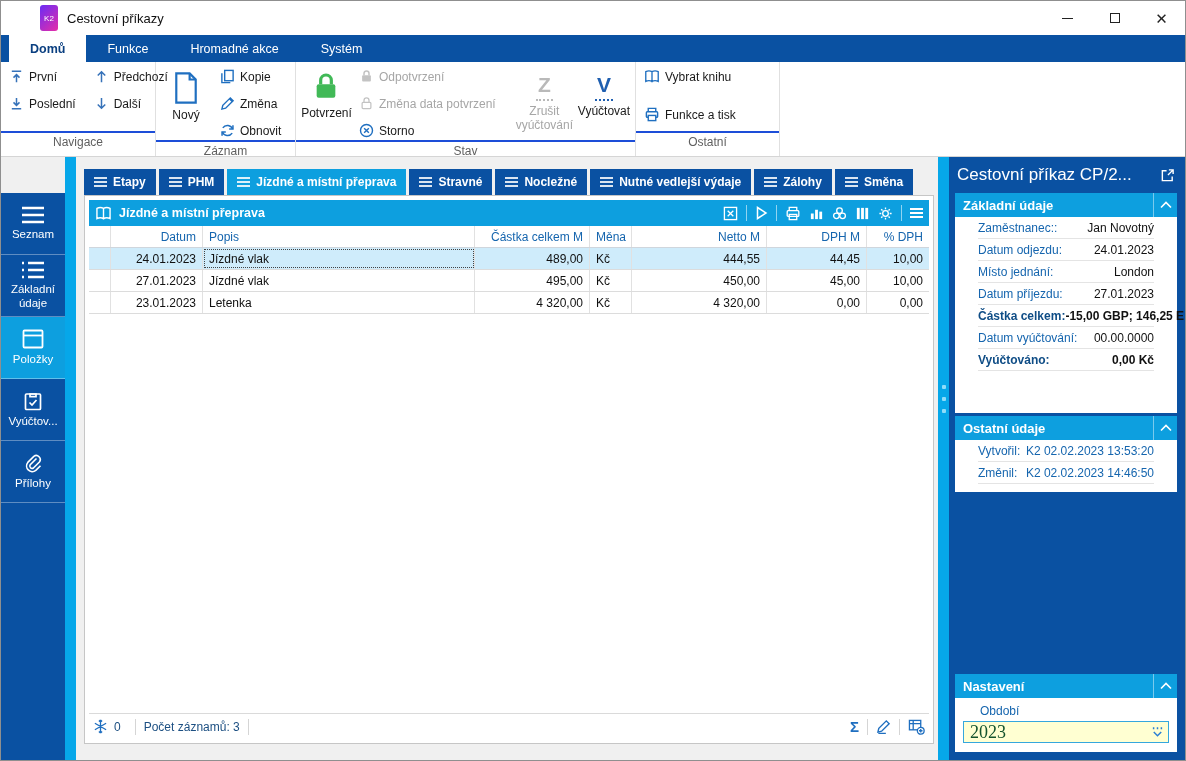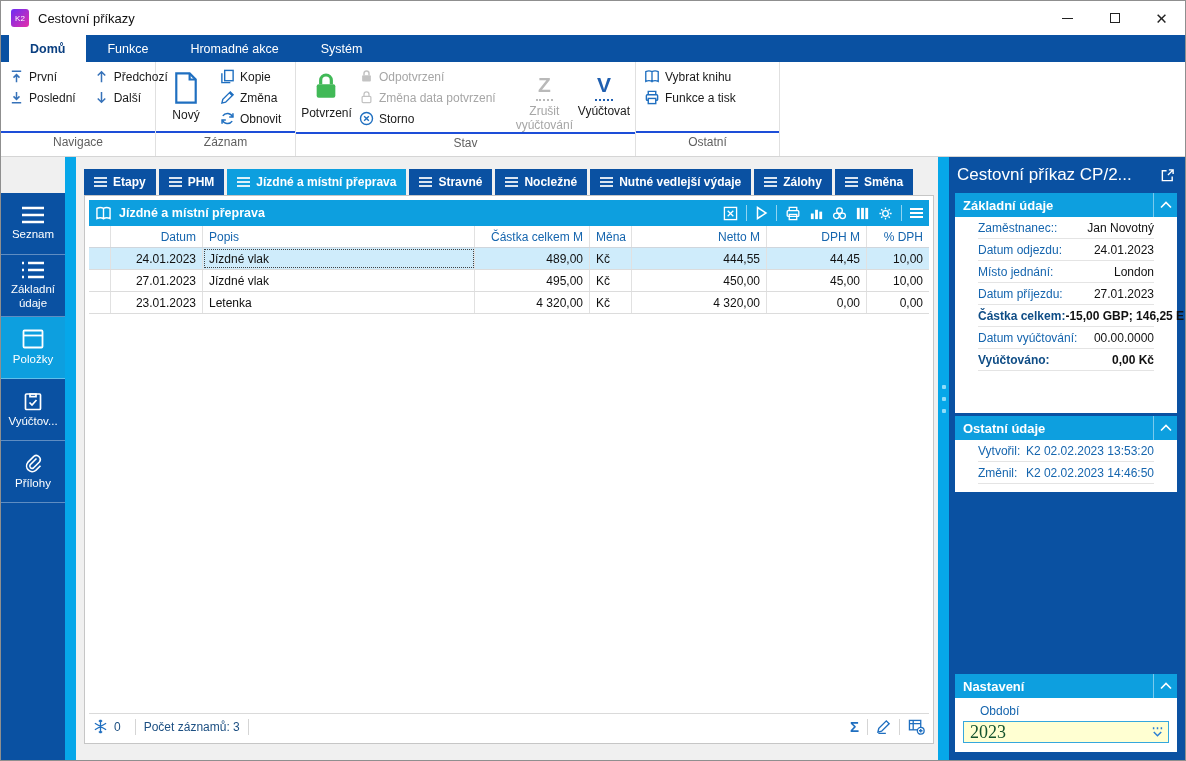--- a/index.html
+++ b/index.html
@@ -2,39 +2,39 @@
 <html><head>
 <meta charset="utf-8">
 <style>
   * { margin:0; padding:0; box-sizing:border-box; }
   html,body { background:#d8d8d8; }
   body { font-family:"Liberation Sans","DejaVu Sans",sans-serif; }
   .window { position:relative; width:1186px; height:761px; background:#fff; border:1px solid #8f8f8f; overflow:hidden; }
 
   
   .titlebar { height:34px; background:#fff; display:flex; align-items:center; padding-left:10px; }
-  .appicon { width:18px; height:18px; border-radius:3px; background:linear-gradient(135deg,#6a2cf5,#e62ea8); color:#fff; font-size:8px; font-weight:normal; display:flex; align-items:center; justify-content:center; }
+  .appicon { width:18px; height:26px; border-radius:3px; background:linear-gradient(135deg,#6a2cf5,#e62ea8); color:#fff; font-size:8px; font-weight:normal; display:flex; align-items:center; justify-content:center;margin-left:29px; }
   .apptitle { margin-left:9px; font-size:13px; color:#101010; }
   .winbtns { margin-left:auto; display:flex; height:100%; }
   .winbtn { width:47px; height:100%; display:flex; align-items:center; justify-content:center; color:#222; }
   .glyph-min { width:11px; height:1px; background:#222; display:block; }
   .glyph-max { width:10px; height:10px; border:1px solid #222; display:block; }
   .glyph-close { font-size:15px; line-height:1; }
 
   
   .ribbontabs { height:27px; background:#0a51a2; display:flex; align-items:stretch; padding-left:8px; }
   .rtab { padding:0 21px; display:flex; align-items:center; color:#fff; font-size:12.5px; }
   .rtab.active { background:#fff; color:#0a3f80; font-weight:bold; }
 
   
   .ribbon { height:95px; background:#fff; border-bottom:1px solid #d5d5d5; display:flex; align-items:stretch; }
   .rgroup { display:flex; flex-direction:column; border-right:1px solid #e0e0e0; }
   .rgroup-content { flex:1; display:flex; align-items:flex-start; padding:5px 6px 0 6px; }
   .rgroup-label { height:25px; border-top:2px solid #1d4ed8; text-align:center; font-size:12px; color:#5f5f5f; line-height:18px; }
-  .smallcol { display:flex; flex-direction:column; gap:2px; }
+  .smallcol { display:flex; flex-direction:column; gap:8px; }
   .smallbtn { display:flex; align-items:center; gap:5px; font-size:12px; color:#1a1a1a; padding:2px 6px 2px 2px; white-space:nowrap; }
   .smallbtn.disabled { color:#a6a6a6; }
   .bigbtn { display:flex; flex-direction:column; align-items:center; justify-content:flex-start; gap:3px; padding:4px 6px 0 6px; font-size:12px; color:#1a1a1a; text-align:center; min-width:48px; }
   .bigbtn.disabled { color:#a6a6a6; }
   .letterglyph { font-size:21px; font-weight:bold; line-height:26px; border-bottom:2px dotted currentColor; padding:0 2px; height:30px; display:flex; align-items:center; }
   .blueletter { color:#1f5fb0; }
   .grayletter { color:#b9b9b9; }
   svg.ic { display:block; }
 
   
@@ -244,21 +244,21 @@
         <div class="bigbtn">
           <span class="letterglyph blueletter">V</span>
           <span>Vyúčtovat</span>
         </div>
       </div>
       <div class="rgroup-label">Stav</div>
     </div>
 
     <div class="rgroup" style="width:144px">
       <div class="rgroup-content">
-        <div class="smallcol" style="gap:2px">
+        <div class="smallcol" style="gap:19px">
           <span class="smallbtn">
             <svg class="ic" width="16" height="15" viewBox="0 0 18 16" fill="none" stroke="#1f6fc0" stroke-width="1.5">
                 <path d="M2 2.5c2.4-1.2 4.8-1.2 7 0v11c-2.2-1.2-4.6-1.2-7 0zM16 2.5c-2.4-1.2-4.8-1.2-7 0v11c2.2-1.2 4.6-1.2 7 0z"></path>
               </svg>
             <span>Vybrat knihu</span>
           </span>
           <span class="smallbtn">
             <svg class="ic" width="16" height="15" viewBox="0 0 16 16" fill="none" stroke="#1f6fc0" stroke-width="1.5">
                 <path d="M4 5V1.5h8V5"></path>
                 <rect x="2" y="5" width="12" height="6" rx="1"></rect>

